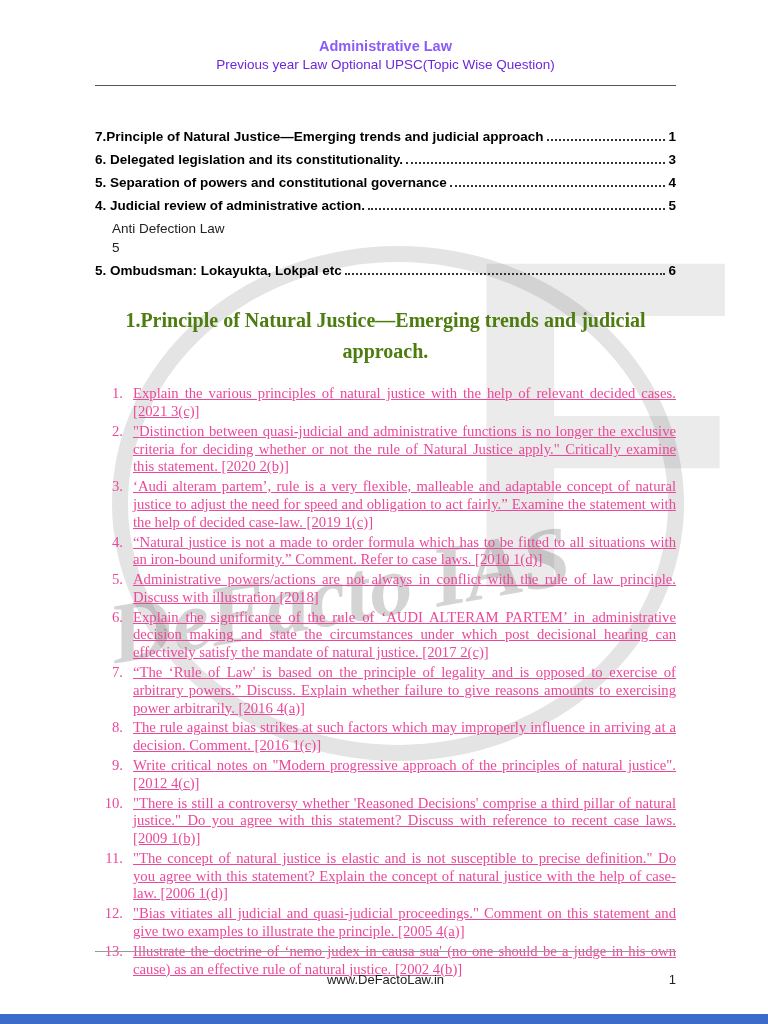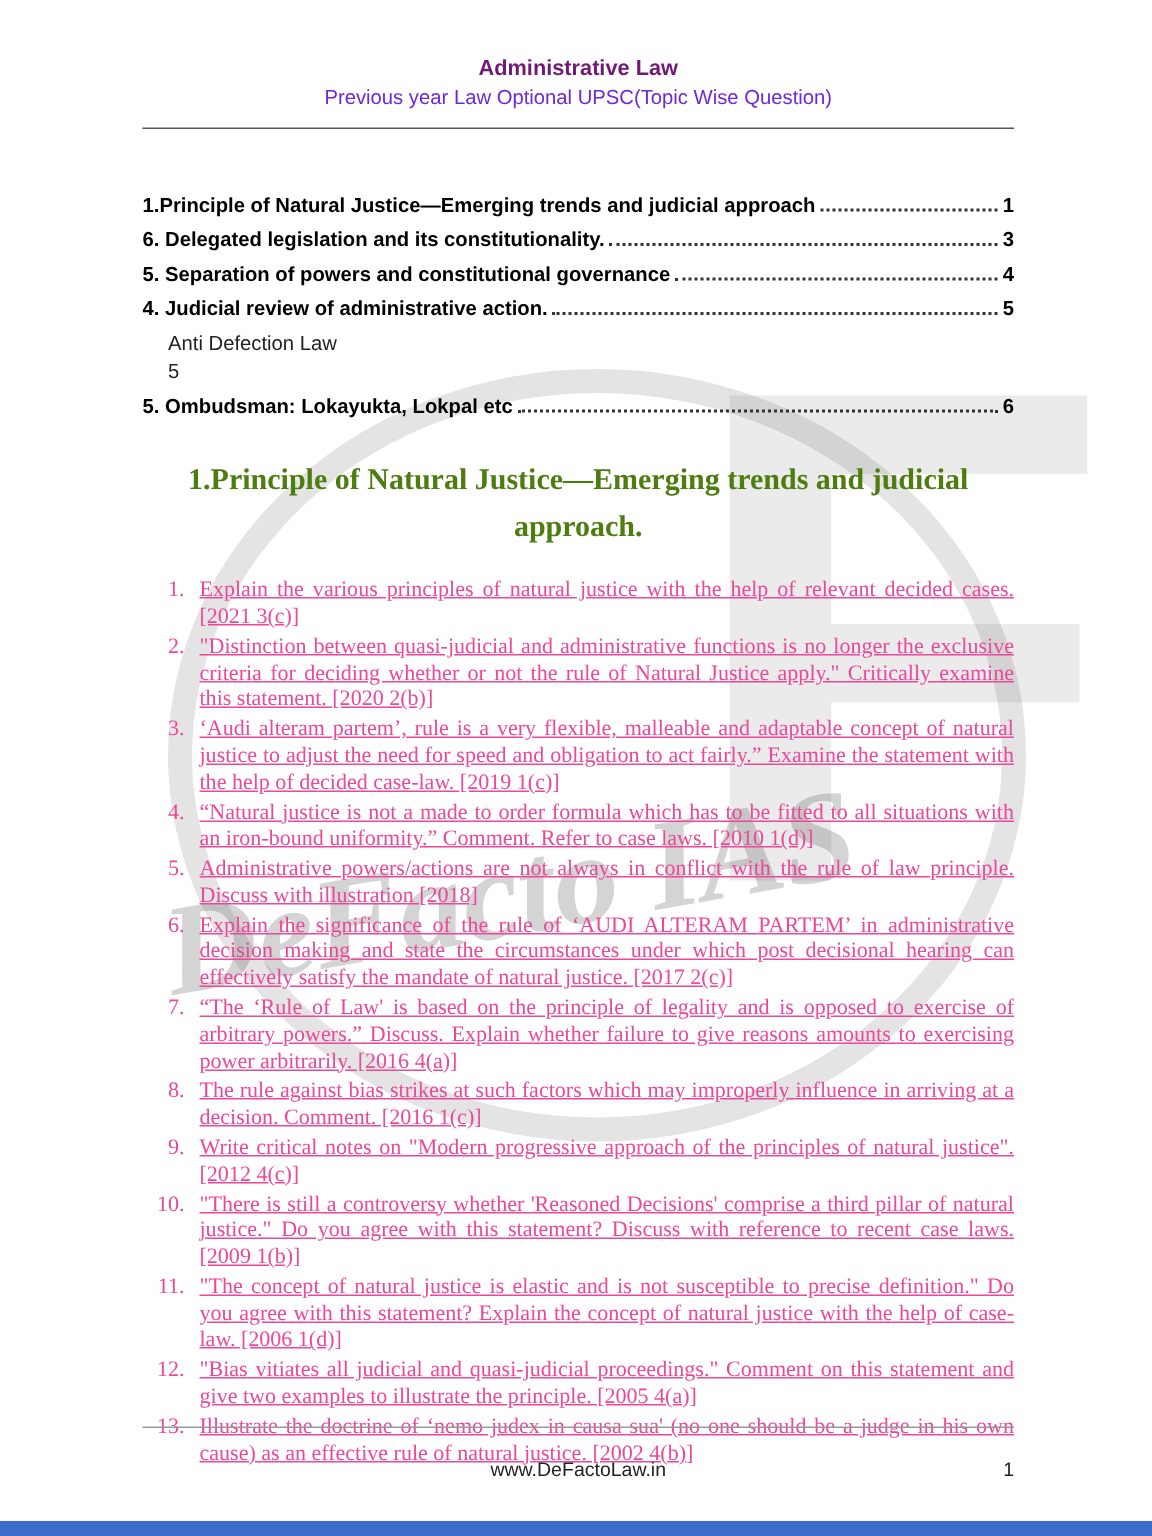--- a/index.html
+++ b/index.html
@@ -26,21 +26,21 @@
   }
   .wm-text {
     position:absolute; left:110px; top:585px; width:600px;
     font-family:"Liberation Serif", serif; font-style:italic; font-weight:bold;
     font-size:86px; white-space:nowrap; color:rgba(90,90,90,0.26);
     transform:rotate(-10deg); transform-origin:left center;
   }
 
   
   .doc-header { position:relative; z-index:1; text-align:center; }
-  .doc-title { font-size:14.5px; font-weight:bold; color:#701a75; }
+  .doc-title { font-size:14.5px; font-weight:bold; color:#8b5cf6; }
   .doc-subtitle { font-size:13.5px; margin-top:3px; color:#6d28d9; }
   .header-rule { border:none; border-top:1.5px solid #555; margin-top:13px; }
 
   
   .toc { position:relative; z-index:1; margin-top:42px; font-size:13.5px; color:#000; }
   .toc-entry { display:flex; align-items:baseline; margin-bottom:5.5px; line-height:1.3; }
   .toc-entry.bold { font-weight:bold; }
   .toc-entry.sub { font-weight:normal; padding-left:14px; color:#222;flex-direction:column; }
   .toc-dots {
     flex:1; margin:0 3px; height:0.85em;
@@ -99,21 +99,21 @@
   </div>
 
   <header class="doc-header">
     <div class="doc-title">Administrative Law</div>
     <div class="doc-subtitle">Previous year Law Optional UPSC(Topic Wise Question)</div>
     <hr class="header-rule">
   </header>
 
   <nav class="toc">
       <div class="toc-entry bold">
-        <span class="toc-label">1.Principle of Natural Justice—Emerging trends and judicial approach</span>
+        <span class="toc-label">7.Principle of Natural Justice—Emerging trends and judicial approach</span>
         <span class="toc-dots"></span>
         <span class="toc-page">1</span>
       </div>
       <div class="toc-entry bold">
         <span class="toc-label">6. Delegated legislation and its constitutionality. </span>
         <span class="toc-dots"></span>
         <span class="toc-page">3</span>
       </div>
       <div class="toc-entry bold">
         <span class="toc-label">5. Separation of powers and constitutional governance</span>

